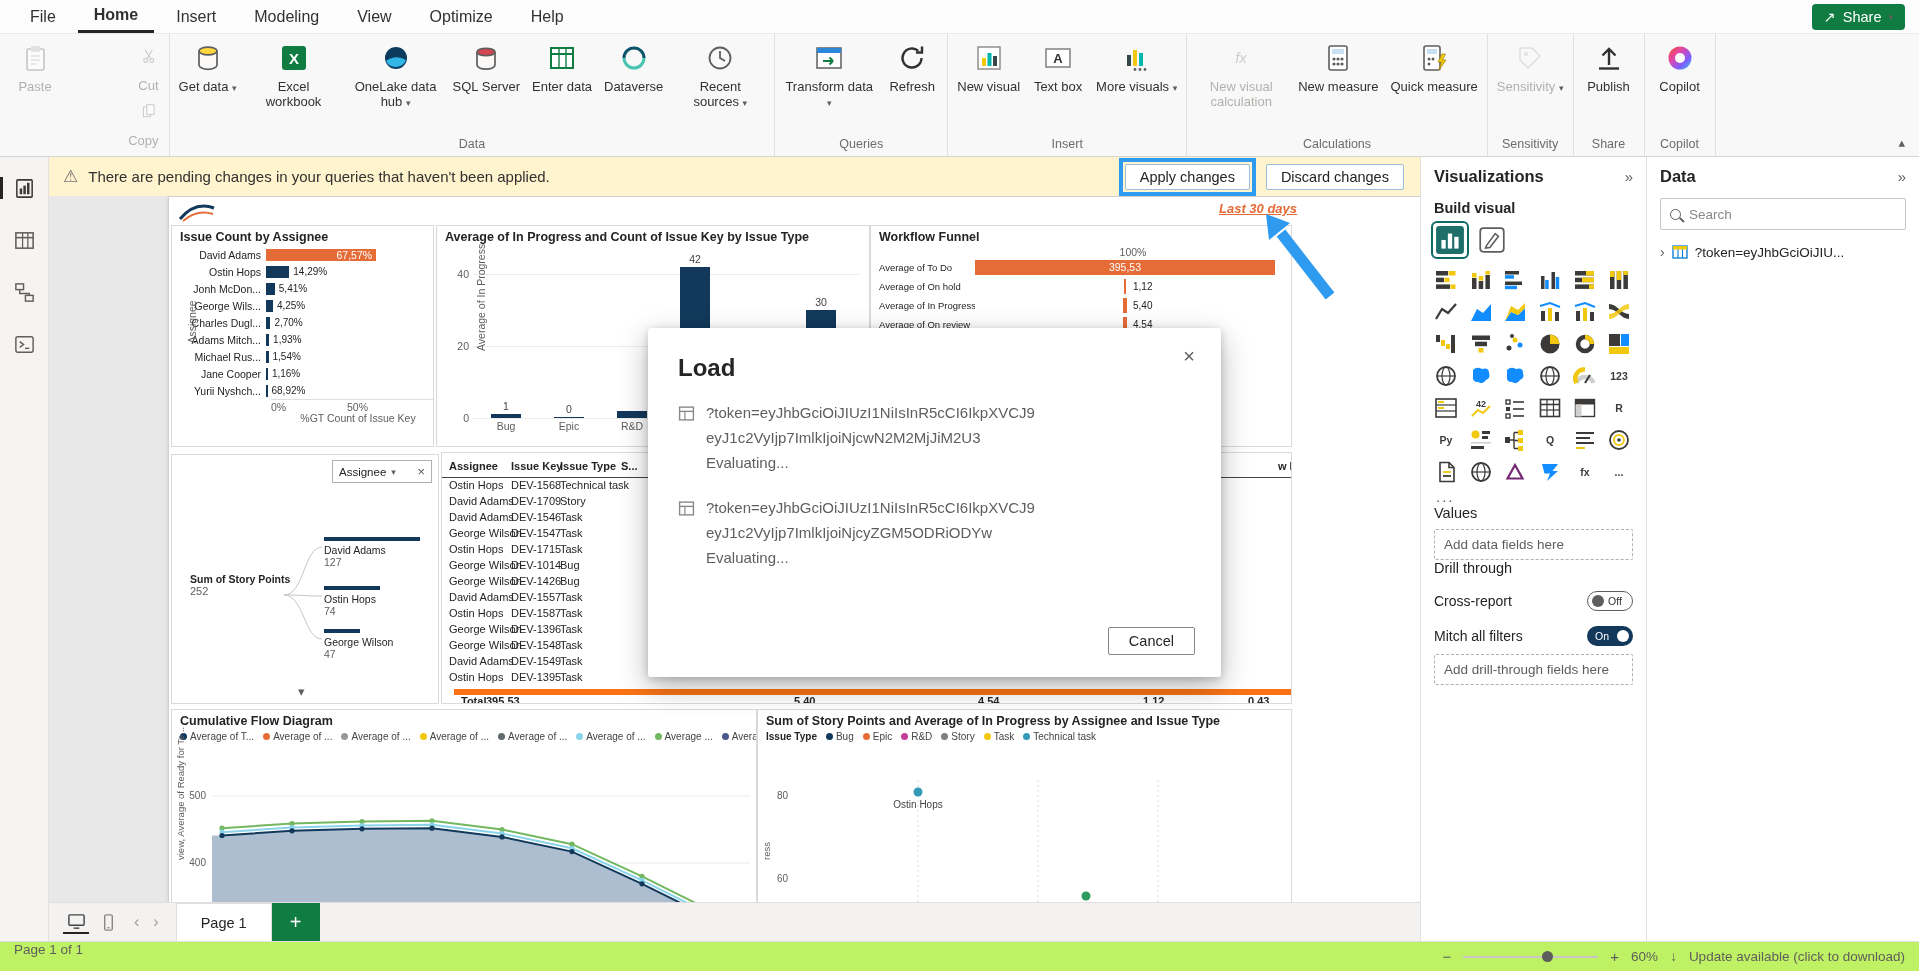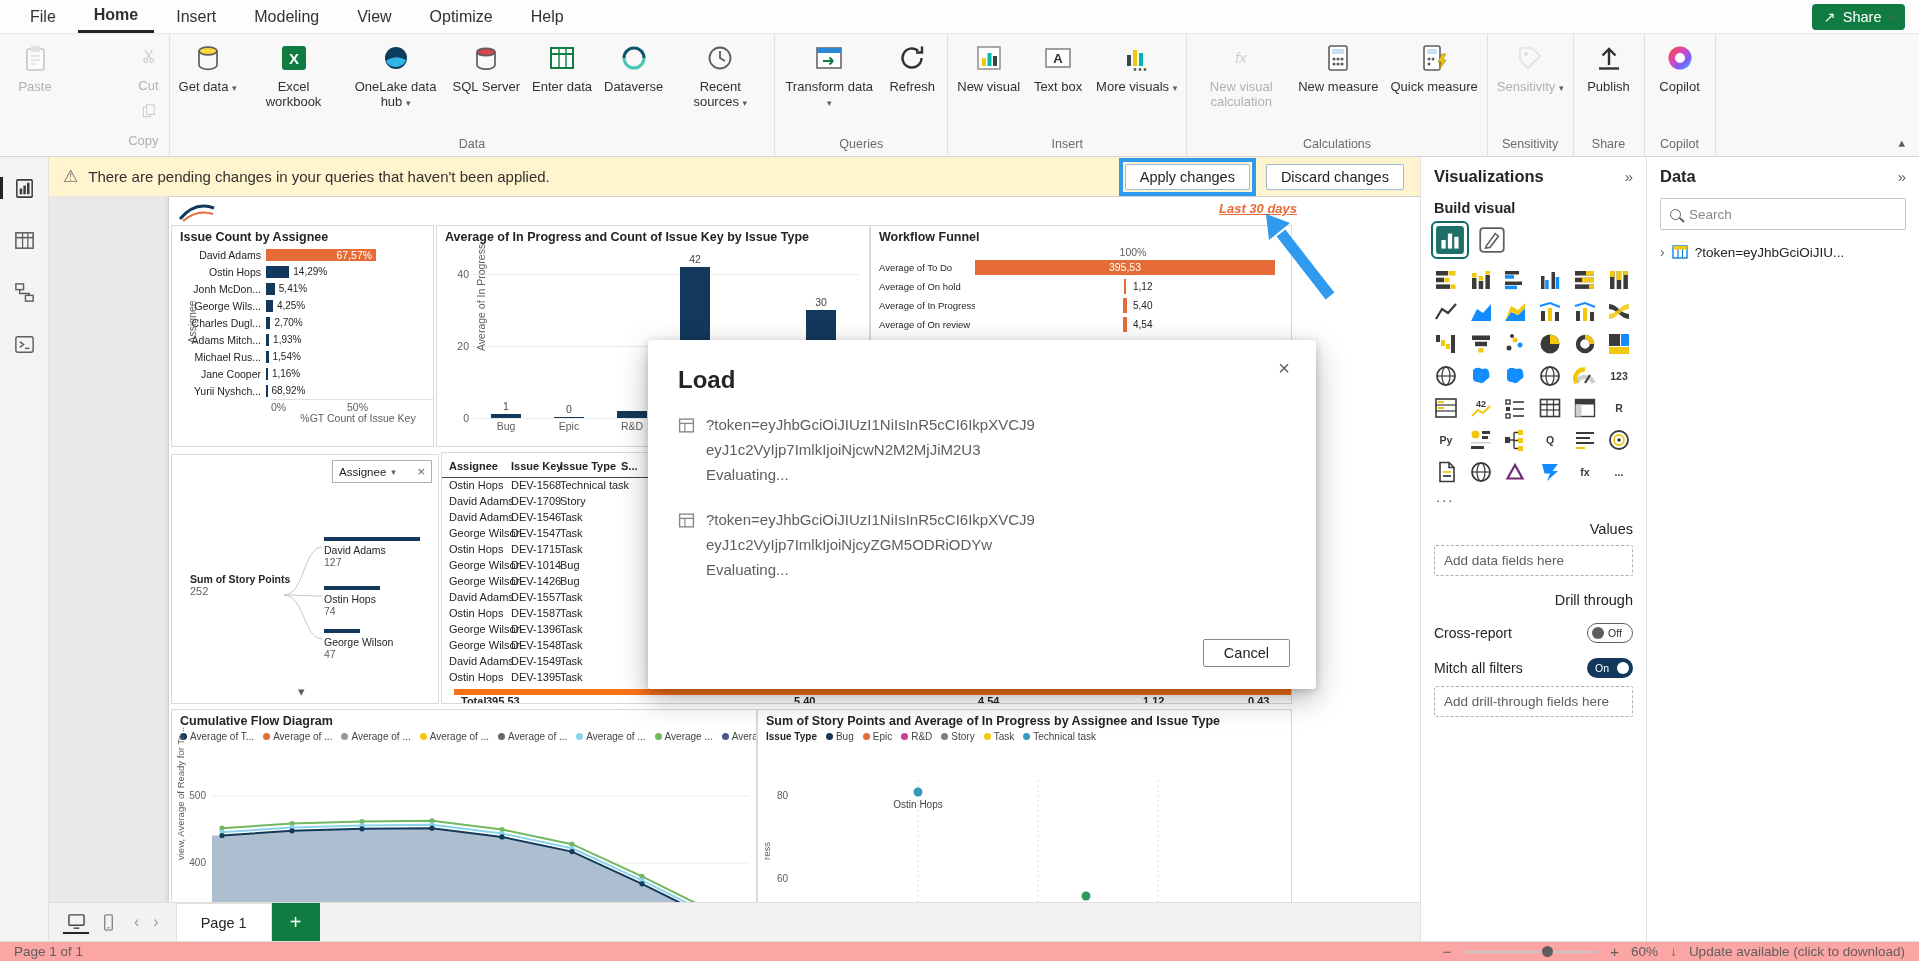--- a/index.html
+++ b/index.html
@@ -150,49 +150,49 @@
   .panel-head{display:flex;align-items:center;font-size:16.5px;font-weight:700;color:#252423;}
   .panel-head .expand{margin-left:auto;color:#605e5c;font-size:15px;font-weight:400;}
   .subhead{font-size:14.5px;font-weight:700;margin-top:14px;color:#252423;}
   .viz-tabs{display:flex;gap:10px;margin-top:8px;}
   .viz-tab{width:32px;height:32px;display:flex;align-items:center;justify-content:center;border-radius:3px;}
   .viz-tab.selected{outline:2px solid #0f6b66;outline-offset:1px;}
   .viz-grid{display:grid;grid-template-columns:repeat(6,1fr);gap:8px 9px;margin-top:12px;}
   .vicon{width:24px;height:24px;}
   .vicon svg{width:24px;height:24px;}
   .vmore{font-size:15px;color:#605e5c;letter-spacing:2px;margin:4px 0 0 2px;}
-  .sect{font-size:14.5px;color:#252423;margin-top:16px;text-align:right;}
+  .sect{font-size:14.5px;color:#252423;}
   .dashbox{border:1px dashed #b3b1ad;border-radius:2px;padding:7px 9px;font-size:13.5px;color:#605e5c;margin-top:8px;}
   .toggle-row{display:flex;align-items:center;margin-top:15px;font-size:14px;color:#252423;}
   .toggle{margin-left:auto;width:46px;height:20px;border-radius:10px;display:flex;align-items:center;font-size:10.5px;padding:0 4px;gap:4px;}
   .toggle.off{border:1px solid #605e5c;color:#323130;background:#fff;}
   .toggle.off .knob{width:12px;height:12px;border-radius:50%;background:#605e5c;}
   .toggle.on{background:#12395B;color:#fff;justify-content:flex-end;}
   .toggle.on .knob{width:12px;height:12px;border-radius:50%;background:#fff;}
   .toggle.on .tlabel{margin-right:auto;margin-left:4px;}
 
   .searchbox{margin-top:12px;height:32px;border:1px solid #c8c6c4;border-radius:2px;display:flex;align-items:center;padding:0 9px;gap:8px;}
   .mag{width:11px;height:11px;border:1.7px solid #605e5c;border-radius:50%;position:relative;flex:none;}
   .mag:after{content:'';position:absolute;width:6px;height:1.7px;background:#605e5c;transform:rotate(45deg);right:-5px;bottom:-2px;}
   .search-ph{font-size:13.5px;color:#8a8886;}
   .tree-item{display:flex;align-items:center;gap:7px;margin-top:14px;font-size:13.5px;color:#252423;}
   .tree-item .chev{color:#605e5c;font-size:14px;}
   .tree-item svg{width:16px;height:16px;flex:none;}
   .tree-item .lbl{white-space:nowrap;overflow:hidden;text-overflow:ellipsis;max-width:190px;}
 
   
-  .statusbar{position:absolute;left:0;top:941px;width:1919px;height:20px;background:#fca5a5;border-top:1px solid #e1dfdd;
-    display:flex;align-items:center;padding:0 14px;font-size:13.5px;color:#605e5c;}
+  .statusbar{position:absolute;left:0;top:941px;width:1919px;height:30px;background:#bef264;border-top:1px solid #e1dfdd;
+    display:flex;padding:0 14px;font-size:13.5px;color:#605e5c;}
   .sb-right{margin-left:auto;display:flex;align-items:center;gap:12px;}
   .zoom-track{width:135px;height:2px;background:#c8c6c4;position:relative;}
   .zoom-knob{position:absolute;left:58%;top:-5px;width:11px;height:11px;border-radius:50%;background:#605e5c;}
   .sb-zoomsym{font-size:15px;color:#605e5c;}
 
   
-  .dialog{position:absolute;left:648px;top:340px;width:668px;height:349px;background:#fff;z-index:40;
+  .dialog{position:absolute;left:648px;top:328px;width:573px;height:349px;background:#fff;z-index:40;
     box-shadow:0 10px 30px rgba(0,0,0,.28),0 2px 8px rgba(0,0,0,.18);border-radius:3px;padding:26px 30px;}
   .dlg-title{font-size:24px;font-weight:700;color:#252423;}
   .dlg-close{position:absolute;right:20px;top:16px;background:none;border:none;font-size:20px;color:#605e5c;font-family:inherit;}
   .dlg-items{margin-top:18px;}
   .dlg-item{display:flex;gap:11px;margin-bottom:20px;}
   .dlg-item svg{width:17px;height:17px;margin-top:5px;flex:none;}
   .dlg-lines{font-size:15px;color:#605e5c;line-height:25px;word-break:break-all;}
   .dlg-cancel{position:absolute;right:26px;bottom:22px;background:#fff;border:1px solid #8a8886;border-radius:2px;
     padding:5px 20px;font-size:14.5px;color:#252423;font-family:inherit;}
 

